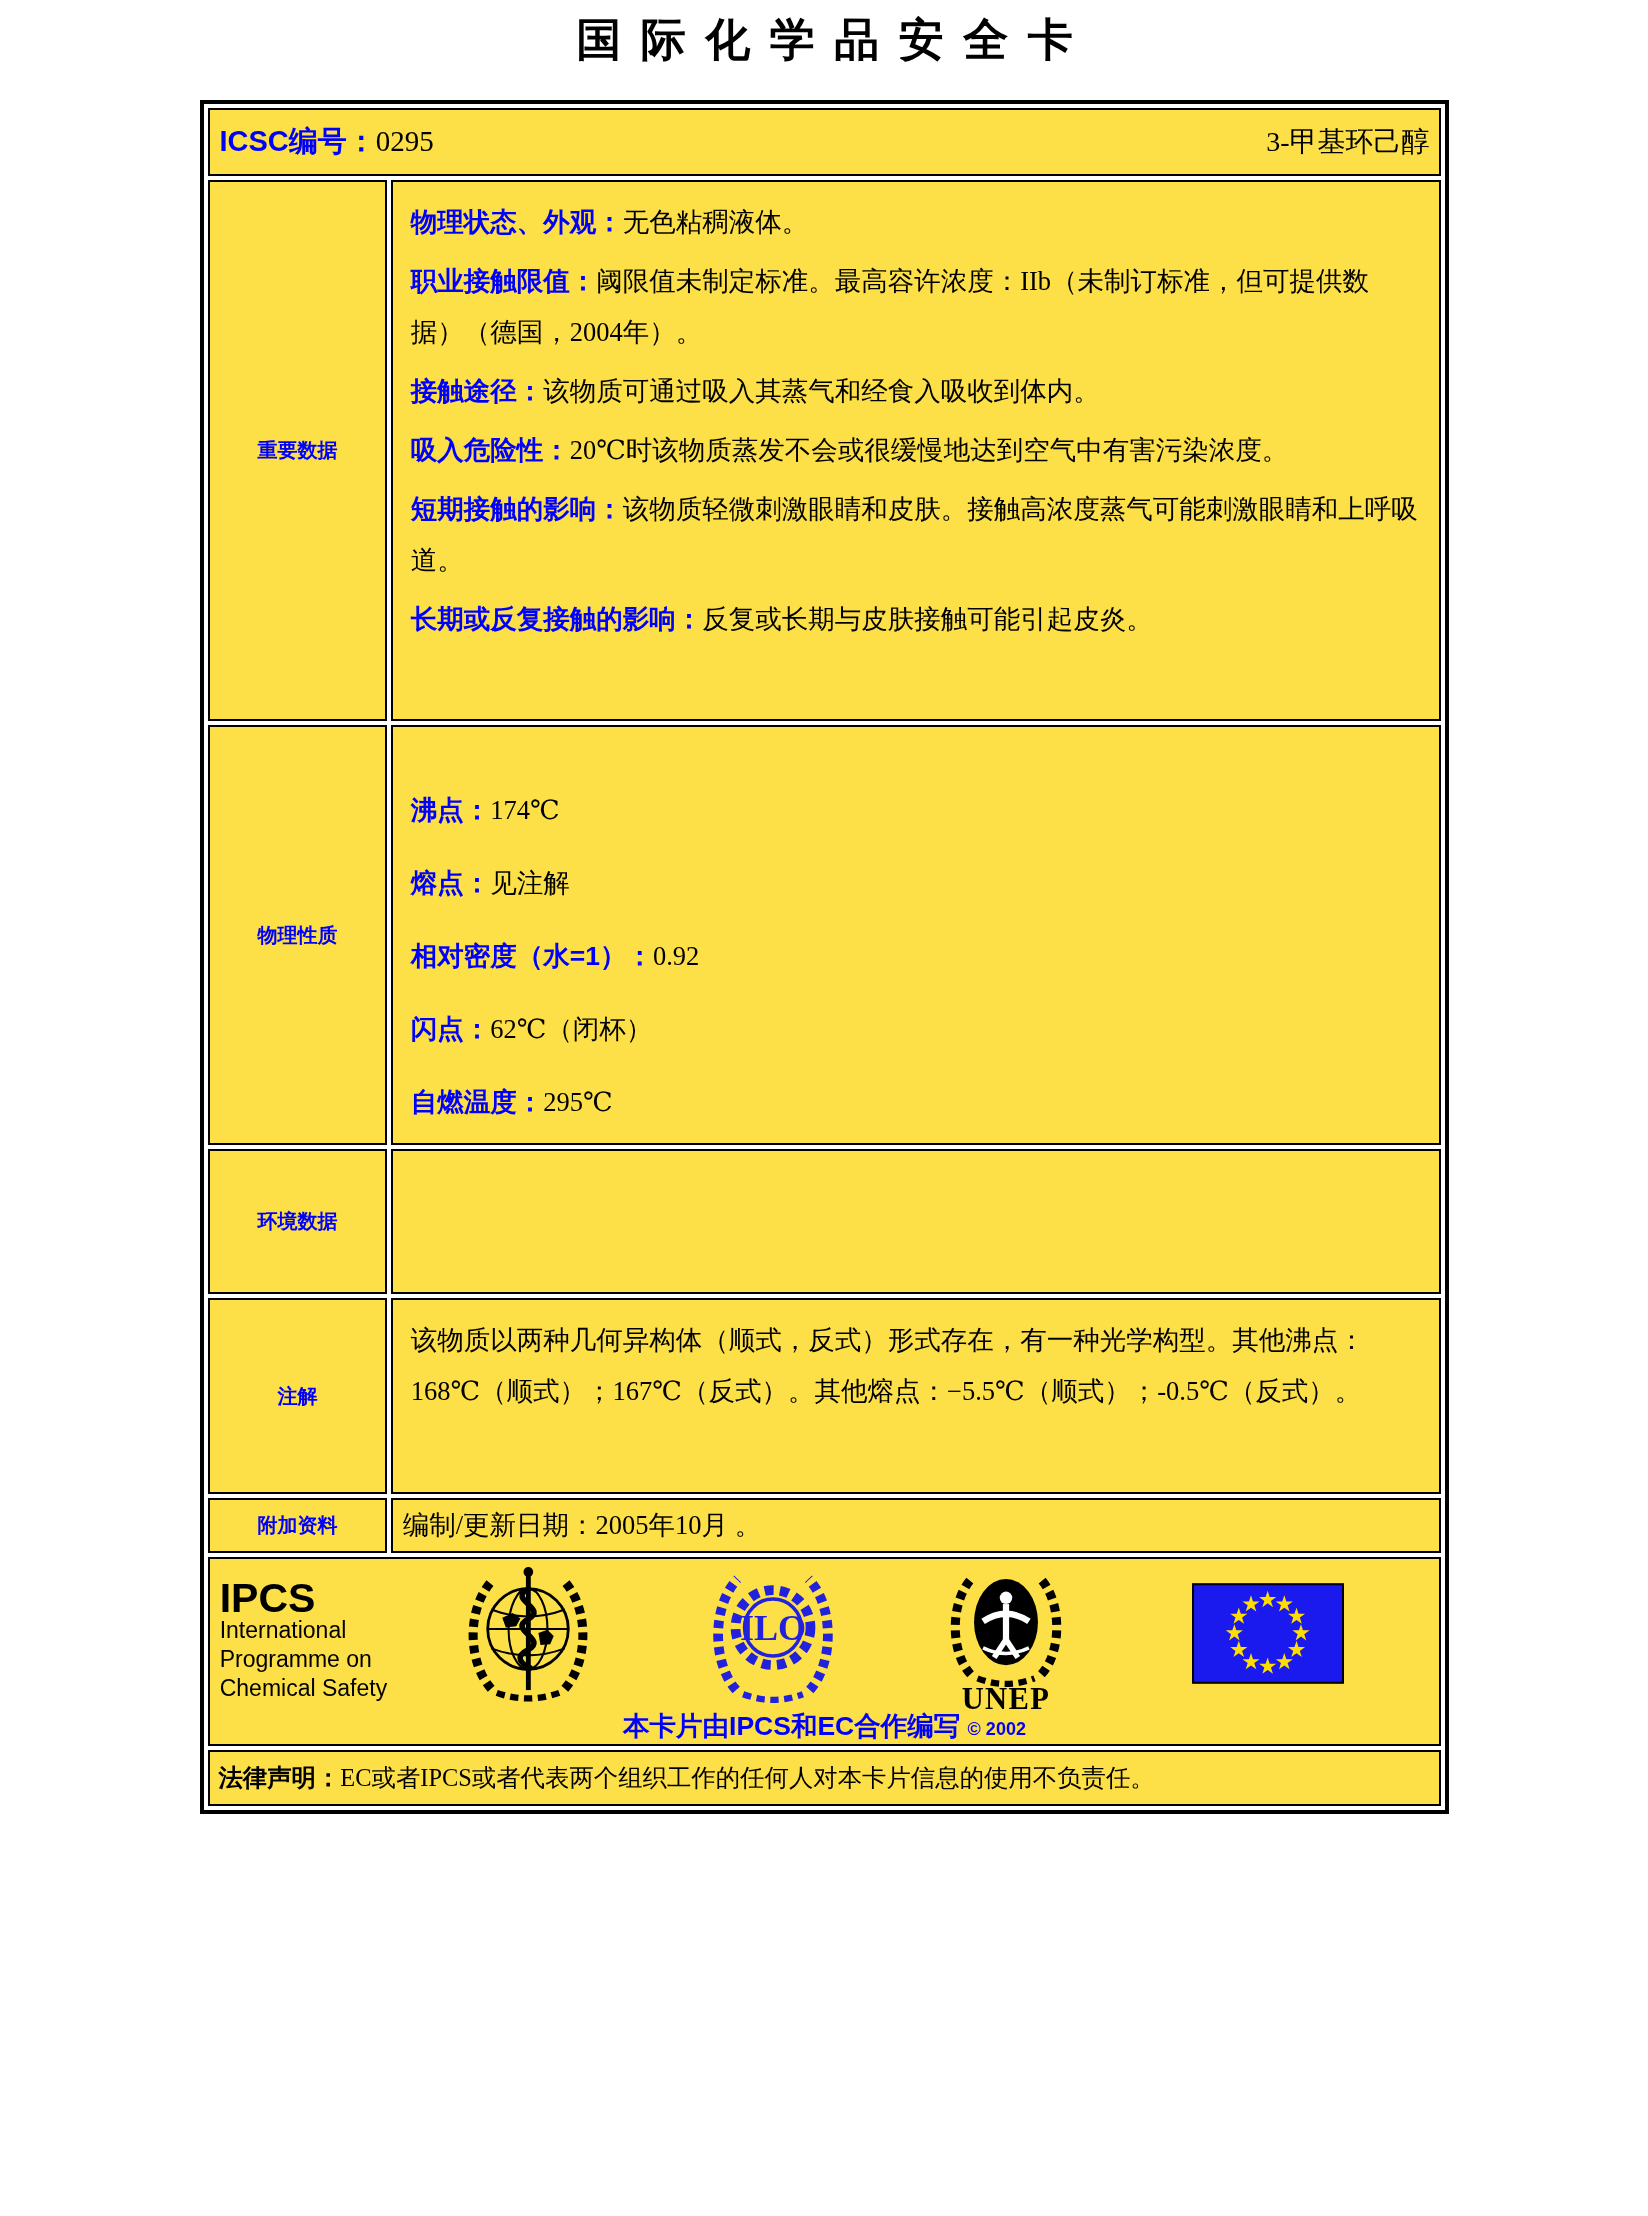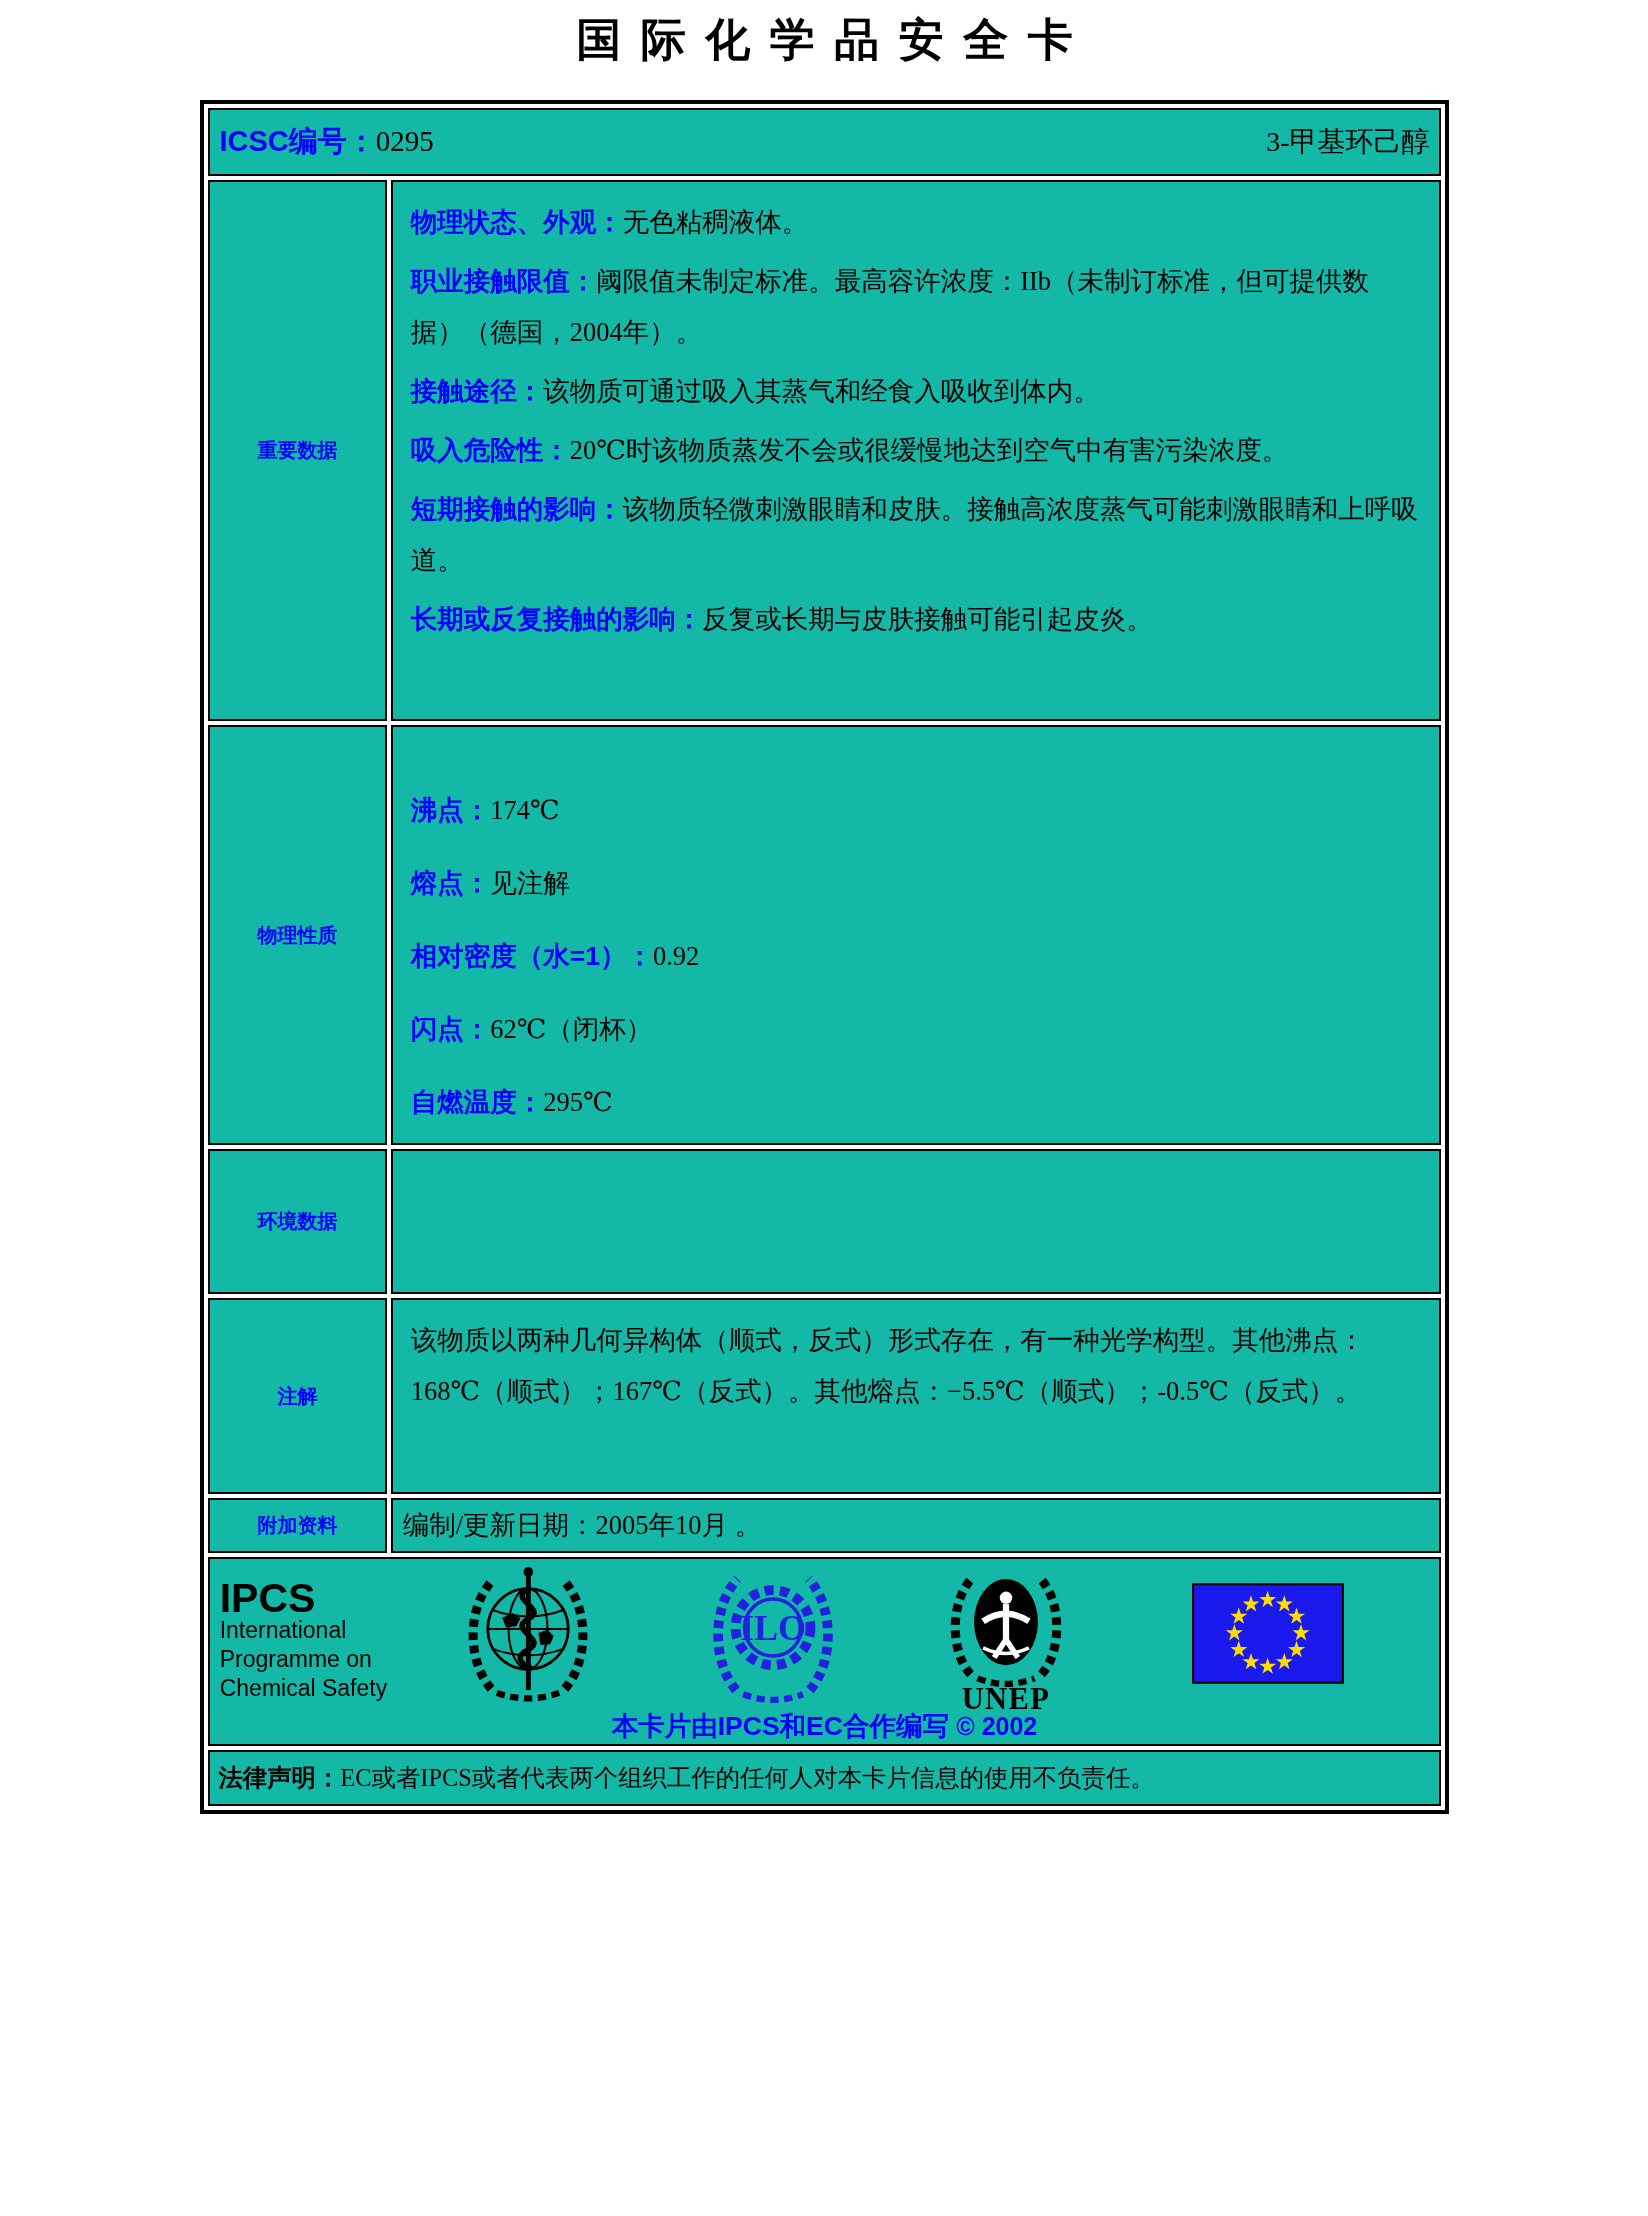--- a/index.html
+++ b/index.html
@@ -10,21 +10,21 @@
   .title {
     position:absolute; top:9.7px; left:0; width:100%; text-align:center;
     font-family:"Liberation Sans","DejaVu Sans",sans-serif; font-weight:bold;
     font-size:45px; color:#000000; letter-spacing:19.5px; text-indent:19.5px;
   }
   table.card {
     position:absolute; left:200px; top:100px; width:1249px;
     border:4.2px solid #000; border-collapse:separate; border-spacing:4.2px;
     table-layout:fixed; background:#fff;
   }
-  td { border:2.1px solid #000; box-sizing:border-box; vertical-align:top; background:#14b8a6; }
+  td { border:2.1px solid #000; box-sizing:border-box; vertical-align:top; background:#fde047; }
   col.c1 { width:179px; }
   
   td.h-hdr  { height:68px;  vertical-align:middle; }
   td.h-imp  { height:541px; }
   td.h-phys { height:400px; }
   td.h-env  { height:145px; }
   td.h-note { height:196px; }
   td.h-add  { height:45px;  vertical-align:middle; }
   td.h-logo { height:189px; position:relative; }
   td.h-leg  { height:56px;  vertical-align:middle; }
@@ -56,21 +56,21 @@
   .logo { position:absolute; }
   .logo-who  { left:252px;  top:5.6px; }
   .logo-ilo  { left:497px;  top:5.6px; }
   .logo-unep { left:730px; top:4.2px; }
   .logo-eu   { left:982px; top:24px; }
   .caption {
     position:absolute; left:0; right:0; top:149px; text-align:center;
     color:#0000ff; font-weight:bold; font-size:26.5px;
     font-family:"Liberation Sans","DejaVu Sans",sans-serif;
   }
-  .caption .copy { font-size:25px; }
+  .caption .copy { font-size:18px; }
 
   .legal-cell { padding-left:8.4px; font-size:24.4px; }
   .legal-label {
     font-family:"Liberation Sans","DejaVu Sans",sans-serif; font-weight:bold; color:#000;
   }
 </style>
 </head>
 <body>
 
 <div>

